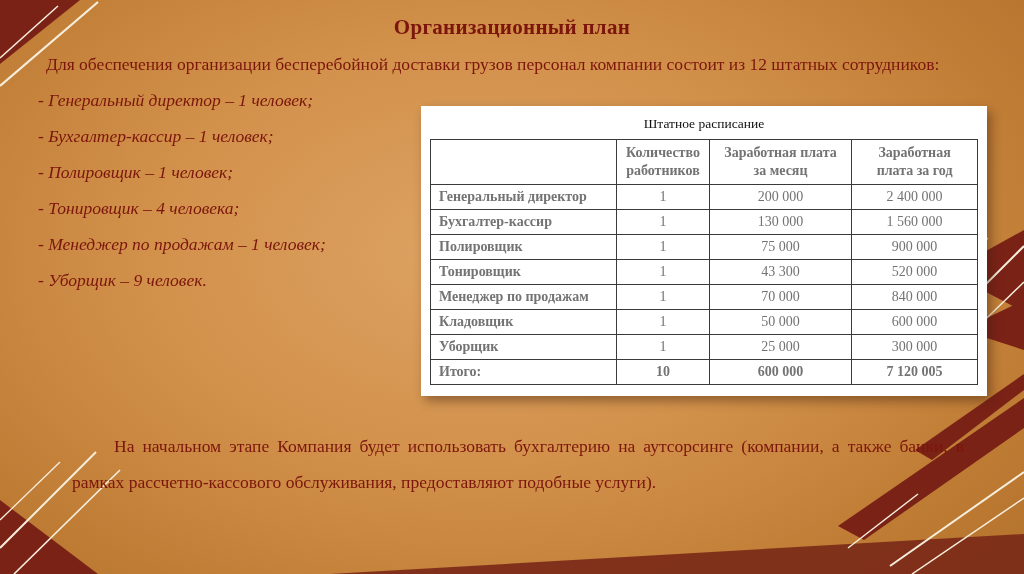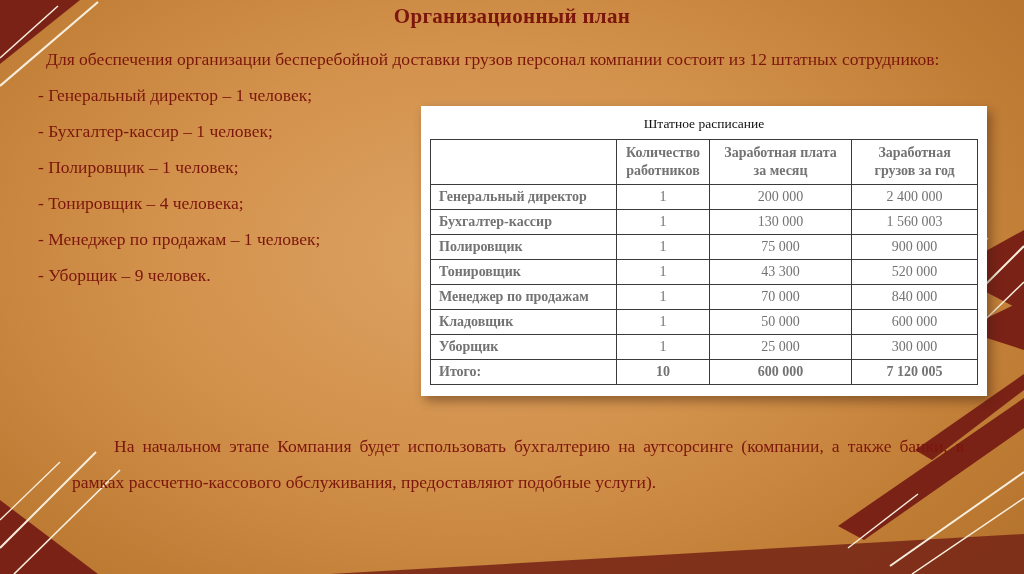--- a/index.html
+++ b/index.html
@@ -13,43 +13,44 @@
     font-family:"Liberation Serif", "DejaVu Serif", serif;
     background: radial-gradient(ellipse 860px 560px at 46% 44%,
       #dda263 0%, #d2914b 38%, #bf7c35 68%, #a96a24 100%);
   }
 
   .deco-svg { position:absolute; left:0; top:0; z-index:0; pointer-events:none; }
 
   .content { position:relative; z-index:1; }
 
   .slide-title {
-    padding-top:4px;
+    padding-top:15px;
     text-align:center;
     font-size:21px;
     font-weight:bold;
     color:#7c150c;
     letter-spacing:0.3px;
   }
 
   .intro {
-    margin:14px 20px 0 20px;
+    margin:8px 20px 0 20px;
     text-indent:26px;
     text-align:justify;
     font-size:17.5px;
     line-height:32px;
     color:#7c150c;
   }
 
   .bullets {
     margin:10px 0 0 38px;
     list-style:none;
     color:#7c150c;
     font-size:17.5px;
     width:390px;
+    font-style:italic;
   }
   .bullets li { line-height:20px; margin-bottom:16px; }
 
   .table-card {
     position:absolute;
     left:421px; top:106px;
     width:566px;
     background:#ffffff;
     padding:7px 9px 11px 9px;
     box-shadow:4px 5px 10px rgba(60,30,10,0.45);
@@ -154,35 +155,35 @@
         <col style="width:34%">
           <col style="width:17%">
           <col style="width:26%">
           <col style="width:23%">
       </colgroup>
       <thead>
         <tr>
           <th></th>
           <th>Количество работников</th>
           <th>Заработная плата за месяц</th>
-          <th>Заработная грузов за год</th>
+          <th>Заработная плата за год</th>
         </tr>
       </thead>
       <tbody>
         <tr>
           <td>Генеральный директор</td>
           <td>1</td>
           <td>200 000</td>
           <td>2 400 000</td>
         </tr>
         <tr>
           <td>Бухгалтер-кассир</td>
           <td>1</td>
           <td>130 000</td>
-          <td>1 560 003</td>
+          <td>1 560 000</td>
         </tr>
         <tr>
           <td>Полировщик</td>
           <td>1</td>
           <td>75 000</td>
           <td>900 000</td>
         </tr>
         <tr>
           <td>Тонировщик</td>
           <td>1</td>

